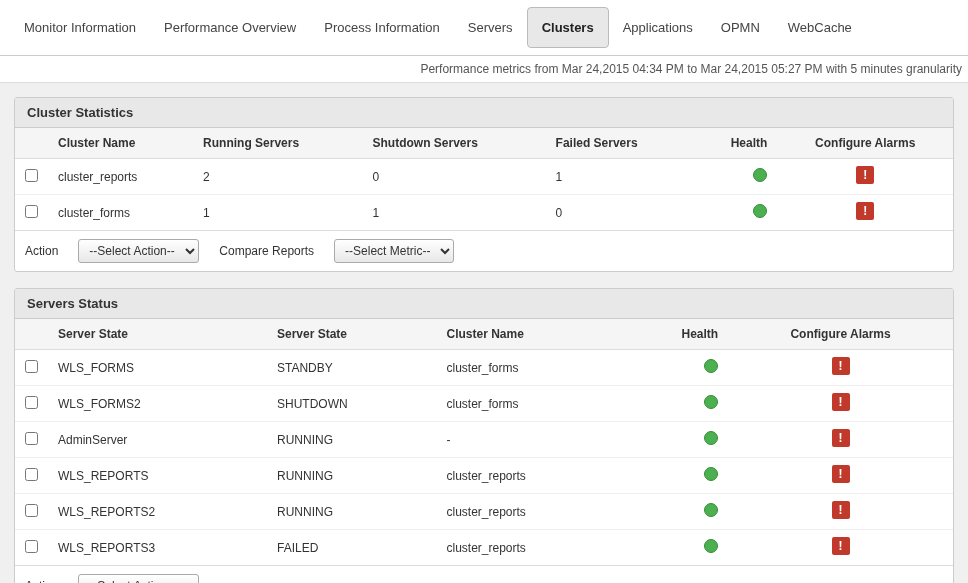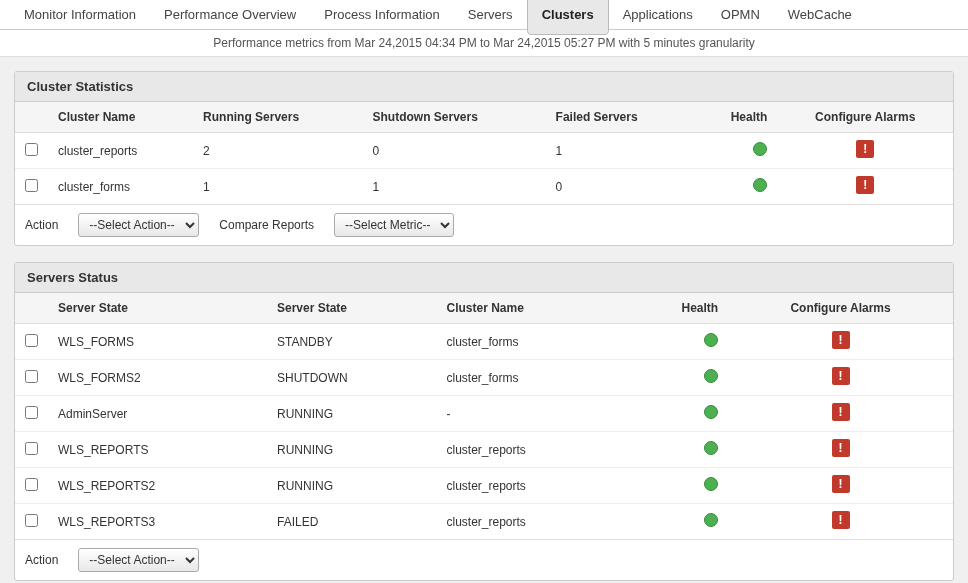--- a/index.html
+++ b/index.html
@@ -9,41 +9,41 @@
       background: #f0f0f0;
       color: #333;
     }
     
     .nav-bar {
       background: #fff;
       border-bottom: 1px solid #ccc;
       display: flex;
       align-items: center;
       padding: 0 10px;
-      height: 30px;
+      height: 56px;
     }
     .nav-item {
       padding: 12px 14px;
       cursor: pointer;
       color: #444;
       font-size: 13px;
       white-space: nowrap;
     }
     .nav-item.active {
       background: #e8e8e8;
       border: 1px solid #bbb;
       border-radius: 4px;
       font-weight: bold;
       color: #222;
     }
     
     .subtitle-bar {
       background: #fff;
       border-bottom: 1px solid #ddd;
-      text-align: center;
+      text-align: right;
       padding: 6px;
       color: #555;
       font-size: 12px;
     }
     
     .content {
       padding: 14px;
     }
     
     .panel {

